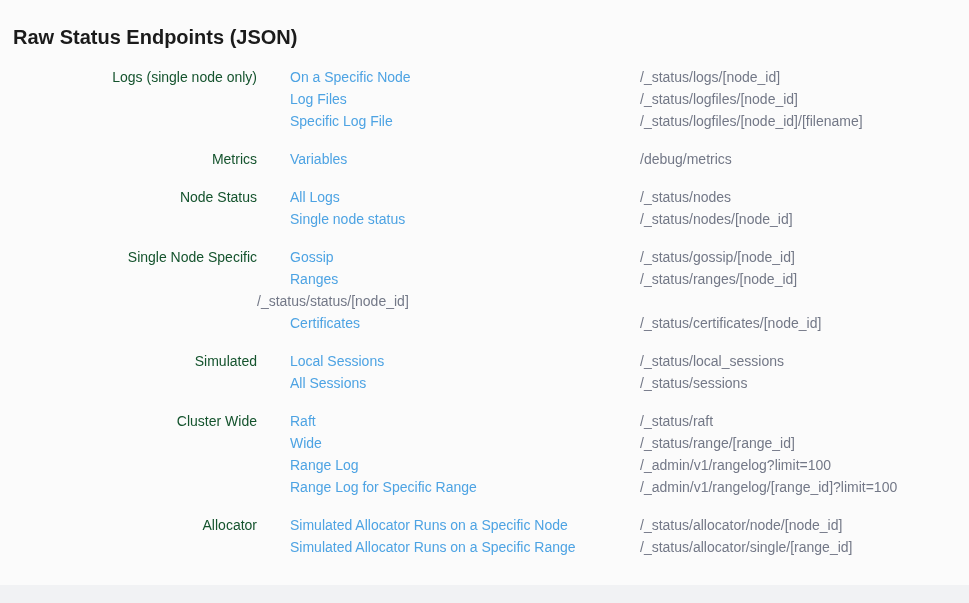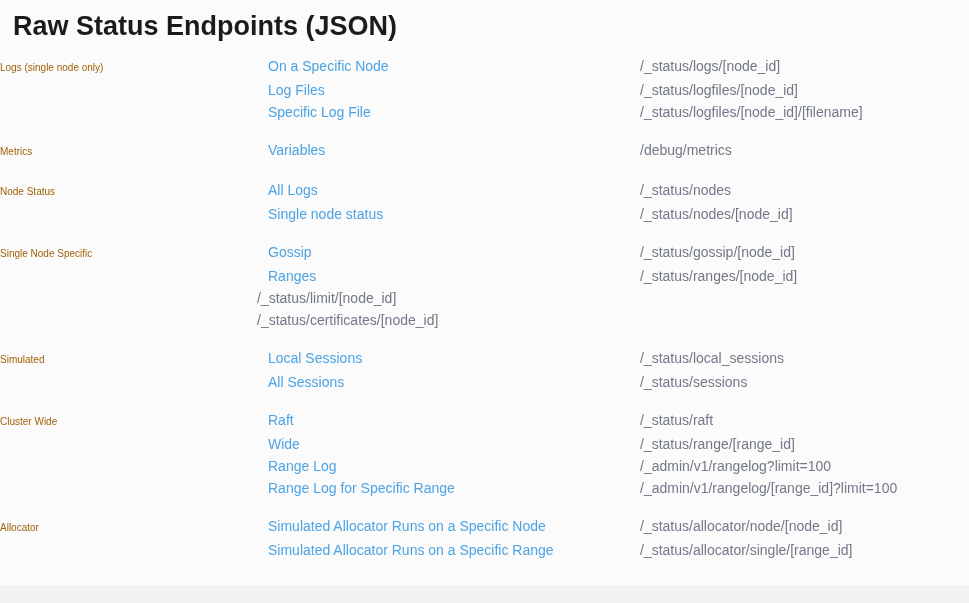--- a/index.html
+++ b/index.html
@@ -15,41 +15,41 @@
     overflow: hidden;
     position: relative;
   }
   .content {
     background: #fbfbfb;
     height: 585px;
     padding-top: 13px;
     width: 100%;
   }
   h1.page-title {
-    margin: 0 0 16px 13px;
-    font-size: 27px;
+    margin: 11px 0 16px 13px;
+    font-size: 20px;
     line-height: 26px;
     font-weight: 600;
     color: #1b1b1b;
   }
   .section { margin-bottom: 16px; }
   .row {
     display: grid;
     grid-template-columns: 257px 383px auto;
     align-items: baseline;
   }
   .cat {
-    text-align: left;
-    font-size: 10px;
+    text-align: right;
+    font-size: 14px;
     line-height: 22px;
-    color: #a16207;
+    color: #14532d;
     white-space: nowrap;
   }
   .linkcell {
-    padding-left: 11px;
+    padding-left: 33px;
     line-height: 22px;
     white-space: nowrap;
   }
   .link {
     font-size: 14px;
     color: #4da3e3;
     text-decoration: none;
     cursor: pointer;
   }
   .url {
@@ -135,25 +135,28 @@
   <div class="row">
     <div class="cat"></div>
     <div class="linkcell">
       <a class="link" href="#">Ranges</a>
     </div>
     <div class="url">/_status/ranges/[node_id]</div>
   </div>
 
   <div class="row">
     <div class="cat"></div>
-    <div class="url">/_status/limit/[node_id]</div>
-  </div>
-
-  <div class="row">
-    <div class="cat"></div>
+    <div class="url">/_status/status/[node_id]</div>
+  </div>
+
+  <div class="row">
+    <div class="cat"></div>
+    <div class="linkcell">
+      <a class="link" href="#">Certificates</a>
+    </div>
     <div class="url">/_status/certificates/[node_id]</div>
   </div>
 </div>
         <div class="section">
   <div class="row">
     <div class="cat">Simulated</div>
     <div class="linkcell">
       <a class="link" href="#">Local Sessions</a>
     </div>
     <div class="url">/_status/local_sessions</div>

